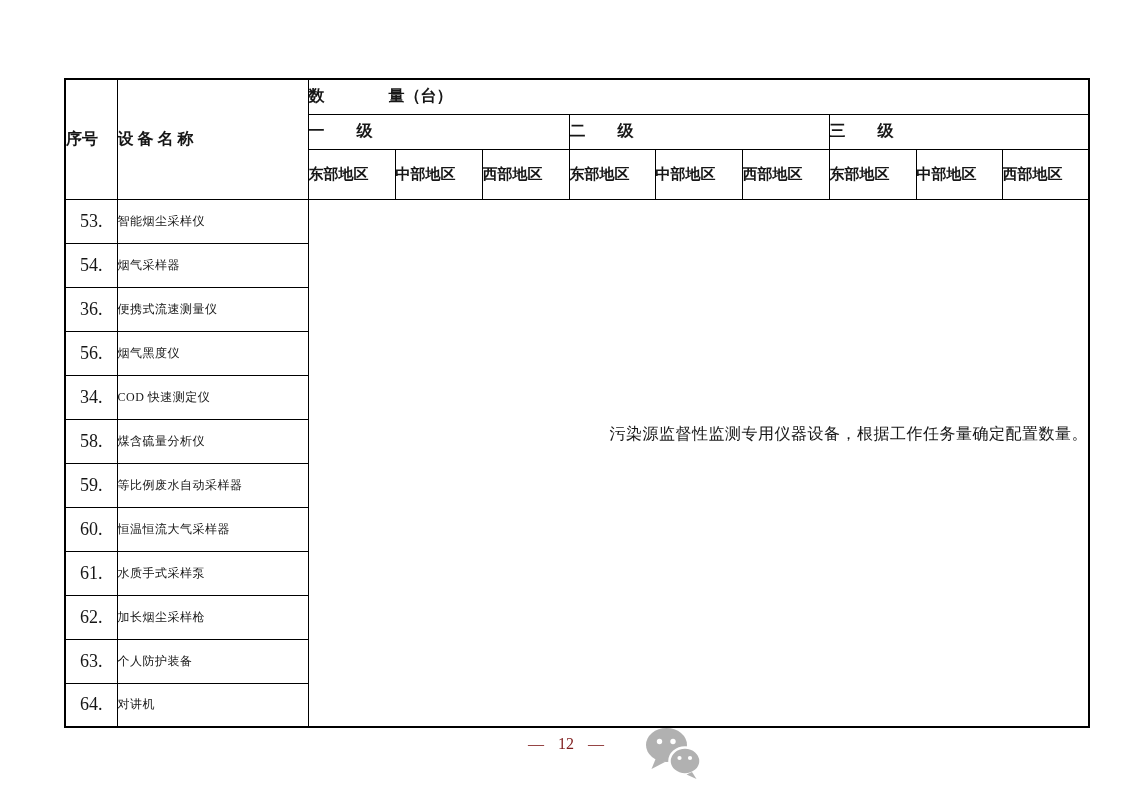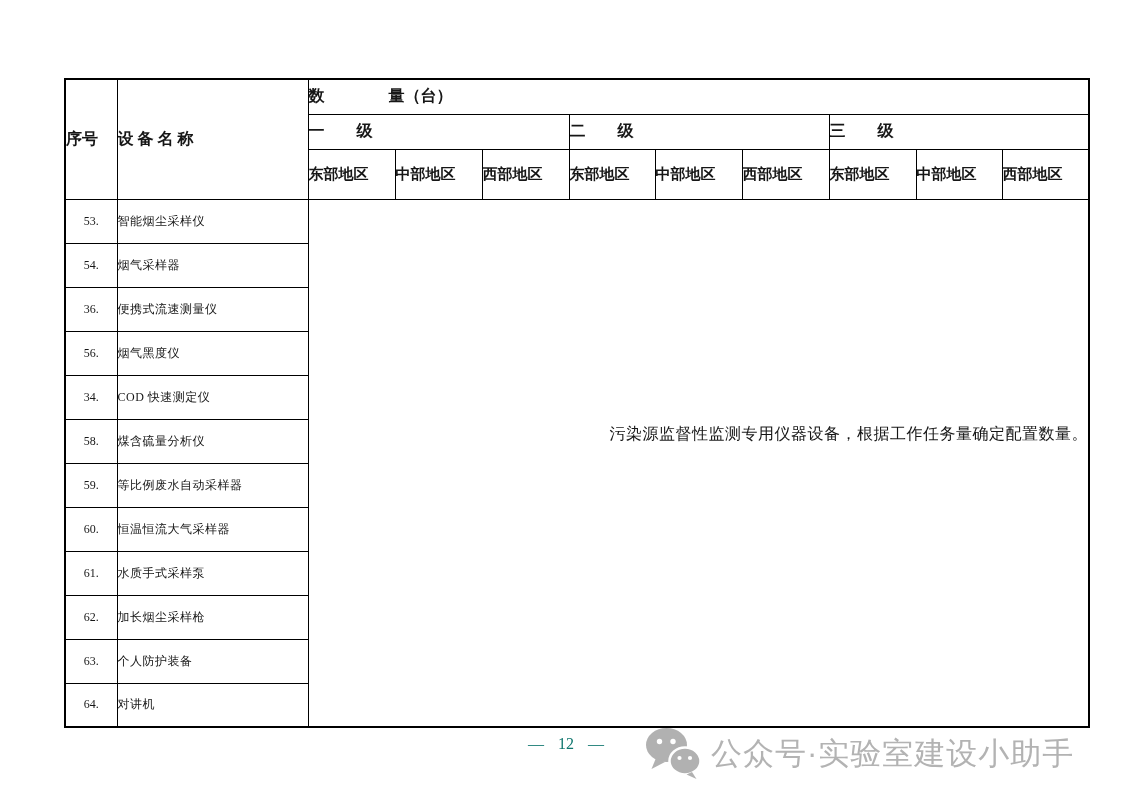--- a/index.html
+++ b/index.html
@@ -39,21 +39,21 @@
   tbody tr { height: 44px; }
   th {
     font-weight: bold;
     font-size: 16px;
     text-align: left;
     vertical-align: middle;
   }
   th.region { font-size: 15px; }
   td.cell-no {
     text-align: center;
-    font-size: 12px;
+    font-size: 18px;
     vertical-align: middle;
   }
   td.cell-name {
     text-align: left;
     padding-left: 9px;
     font-size: 12px;
     vertical-align: middle;
     letter-spacing: 0.5px;
   }
   td.cell-note {
@@ -66,21 +66,21 @@
     position: relative;
     top: -28px;
     display: inline-block;
     letter-spacing: 0.5px;
   }
   .page-number {
     position: absolute;
     left: 528px;
     top: 735px;
     font-size: 16px;
-    color: #0f766e;
+    color: #7f1d1d;
     word-spacing: 10px;
     font-family: "Liberation Serif", "DejaVu Serif", serif;
   }
   .watermark {
     position: absolute;
     left: 645px;
     top: 727px;
     display: flex;
     align-items: center;
     gap: 10px;
@@ -203,16 +203,15 @@
         <ellipse cx="21.5" cy="18" rx="20.5" ry="17" fill="#b1b1b1"></ellipse>
         <path d="M11 31 L6.5 42 L20 35 Z" fill="#b1b1b1"></path>
         <circle cx="14.5" cy="14.5" r="2.7" fill="#ffffff"></circle>
         <circle cx="28" cy="14.5" r="2.7" fill="#ffffff"></circle>
         <ellipse cx="40" cy="34" rx="15.5" ry="13.5" fill="#b1b1b1" stroke="#ffffff" stroke-width="2.5"></ellipse>
         <path d="M47 45 L51.5 52 L41.5 47.5 Z" fill="#b1b1b1"></path>
         <circle cx="34.5" cy="31" r="2.1" fill="#ffffff"></circle>
         <circle cx="45" cy="31" r="2.1" fill="#ffffff"></circle>
       </svg>
     </span>
-    <span class="watermark-text">公众号·实验室建设小助手</span>
   </div>
 
 </div>
 
 </body></html>

